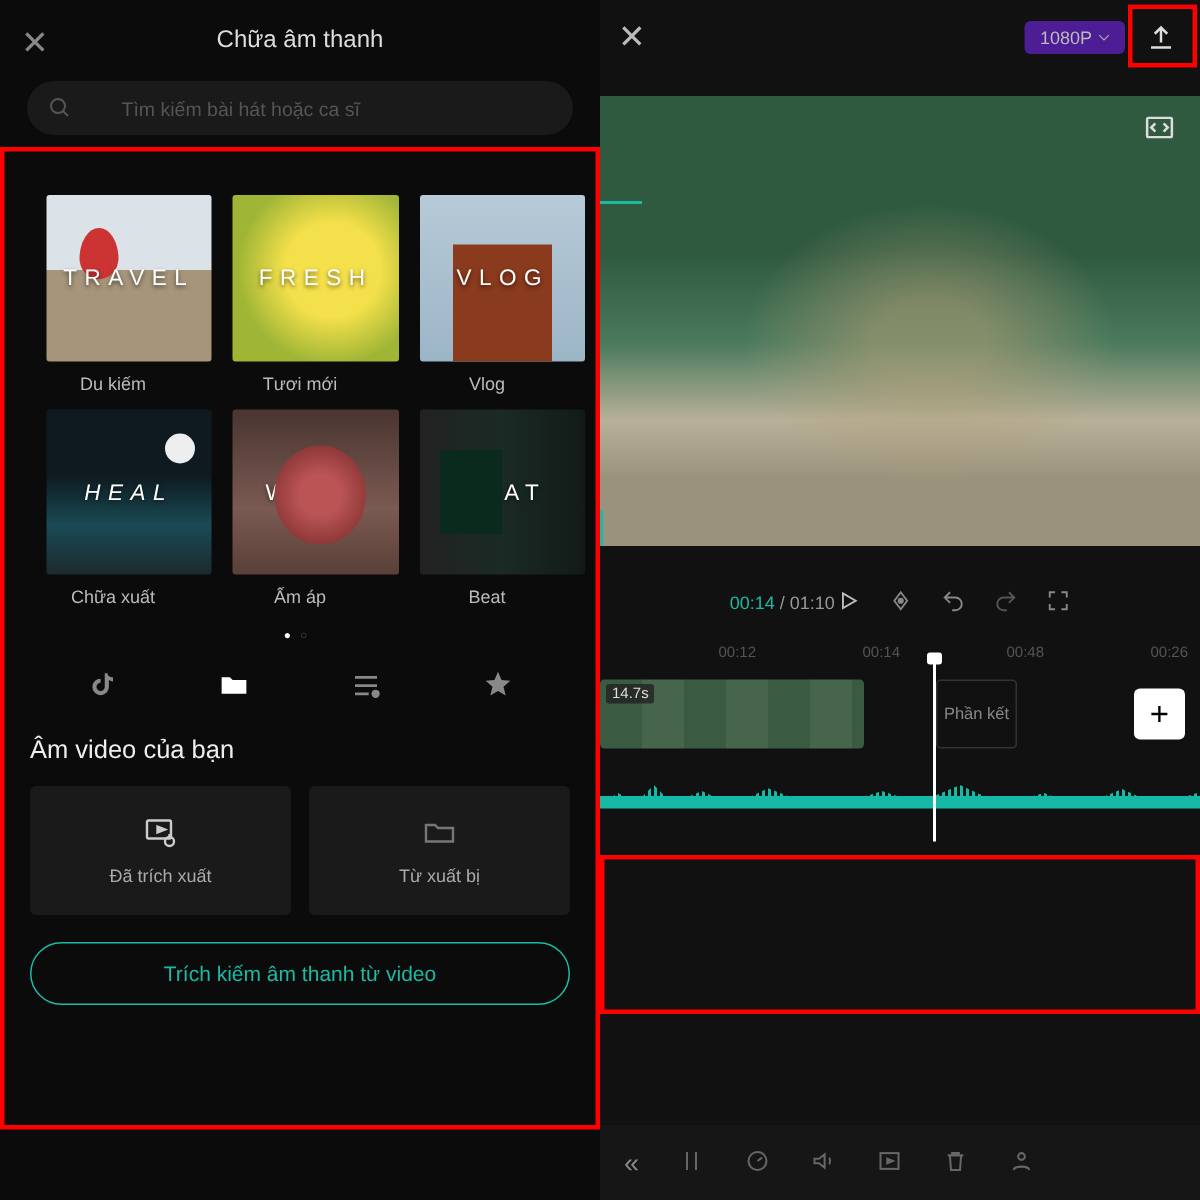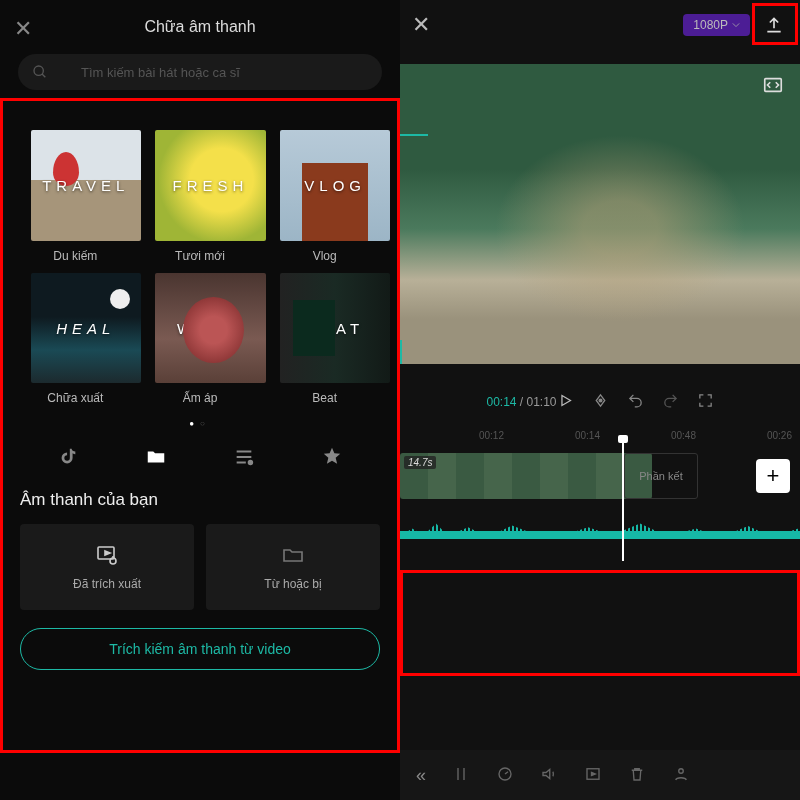--- a/index.html
+++ b/index.html
@@ -84,24 +84,24 @@
   .controls .btnrow{display:flex;gap:18px;align-items:center;color:#888;}
   .controls .btnrow svg{width:17px;height:17px;}
 
   .ruler { display:flex; justify-content:space-between; padding:10px 8px 6px; color:#555; font-size:10px;}
   .ruler span{flex:1;text-align:right;}
   .red-box-timeline{position:absolute;left:0;top:570px;width:400px;height:106px;border:3px solid #ff0000;pointer-events:none;z-index:50;}
 
   .timeline { position:relative; height:110px; margin-top:2px;}
   .playhead { position:absolute; left:222px; top:-12px; bottom:-2px; width:2px; background:#fff; z-index:10;}
   .playhead::before{content:"";position:absolute;top:-2px;left:-4px;width:10px;height:8px;background:#fff;border-radius:2px;}
-  .vclip { position:absolute; left:0; top:4px; height:46px; width:252px; border-radius:3px; overflow:hidden;
-           background:repeating-linear-gradient(90deg,#3a5a42 0 28px,#46654b 28px 56px);font-style:italic;}
+  .vclip { position:absolute; left:0; top:4px; height:46px; width:176px; border-radius:3px; overflow:hidden;
+           background:repeating-linear-gradient(90deg,#3a5a42 0 28px,#46654b 28px 56px);}
   .vclip .dur{position:absolute;left:4px;top:3px;background:#222c;color:#ddd;font-size:10px;padding:1px 4px;border-radius:2px;}
-  .vclip-end{position:absolute;left:224px;top:4px;height:46px;width:74px;border-radius:3px;border:1px solid #333;
+  .vclip-end{position:absolute;left:224px;top:4px;height:46px;width:54px;border-radius:3px;border:1px solid #333;
              display:flex;align-items:center;justify-content:center;color:#888;font-size:11px;}
   .addclip{position:absolute;right:10px;top:10px;width:34px;height:34px;background:#fff;border-radius:4px;color:#000;
            display:flex;align-items:center;justify-content:center;font-size:22px;font-weight:300;}
   .aclip{position:absolute;left:0;top:56px;right:0;height:34px;}
   .wave{position:absolute;left:0;right:0;bottom:0;height:26px;
         background:linear-gradient(to top,#16b8a6 0,#16b8a6 8px,transparent 8px);
   }
   .wave::before{content:"";position:absolute;inset:0;
      background-image:repeating-linear-gradient(90deg,#16b8a6 0 2px,transparent 2px 4px);
      -webkit-mask:linear-gradient(to top,#000 0,#000 100%);
@@ -189,36 +189,36 @@
             <circle cx="19" cy="18" r="2" fill="#888"></circle>
           </svg>
       </div>
       <div class="ticon">
         <svg viewBox="0 0 24 24" width="22" height="22" fill="#888">
             <path d="M12 2l2.6 6 6.4.5-5 4.4 1.6 6.4L12 16l-5.6 3.3L8 12.9 3 8.5l6.4-.5z"></path>
           </svg>
       </div>
     </div>
 
-    <div class="section-title">Âm thanh của bạn</div>
+    <div class="section-title">Âm video của bạn</div>
     <div class="source-row">
       <div class="source-card">
         <svg width="24" height="24" viewBox="0 0 24 24" fill="none" stroke="#ccc" stroke-width="1.6">
             <rect x="3" y="4" width="16" height="12" rx="1"></rect>
             <path d="M10 8l5 2-5 2z" fill="#ccc"></path>
             <circle cx="18" cy="18" r="3"></circle>
             <path d="M18 15v-2"></path>
           </svg>
         <span class="lbl">Đã trích xuất</span>
       </div>
       <div class="source-card">
         <svg width="24" height="24" viewBox="0 0 24 24" fill="none" stroke="#777" stroke-width="1.6">
             <path d="M3 7h6l2 2h10v9H3z"></path>
           </svg>
-        <span class="lbl">Từ hoặc bị</span>
+        <span class="lbl">Từ xuất bị</span>
       </div>
     </div>
     <div class="extract-btn">Trích kiếm âm thanh từ video</div>
   </div>
 
   <div class="pane pane-right">
     <div class="r-header">
       <span class="close">✕</span>
       <div class="right">
         <div class="res-pill">

